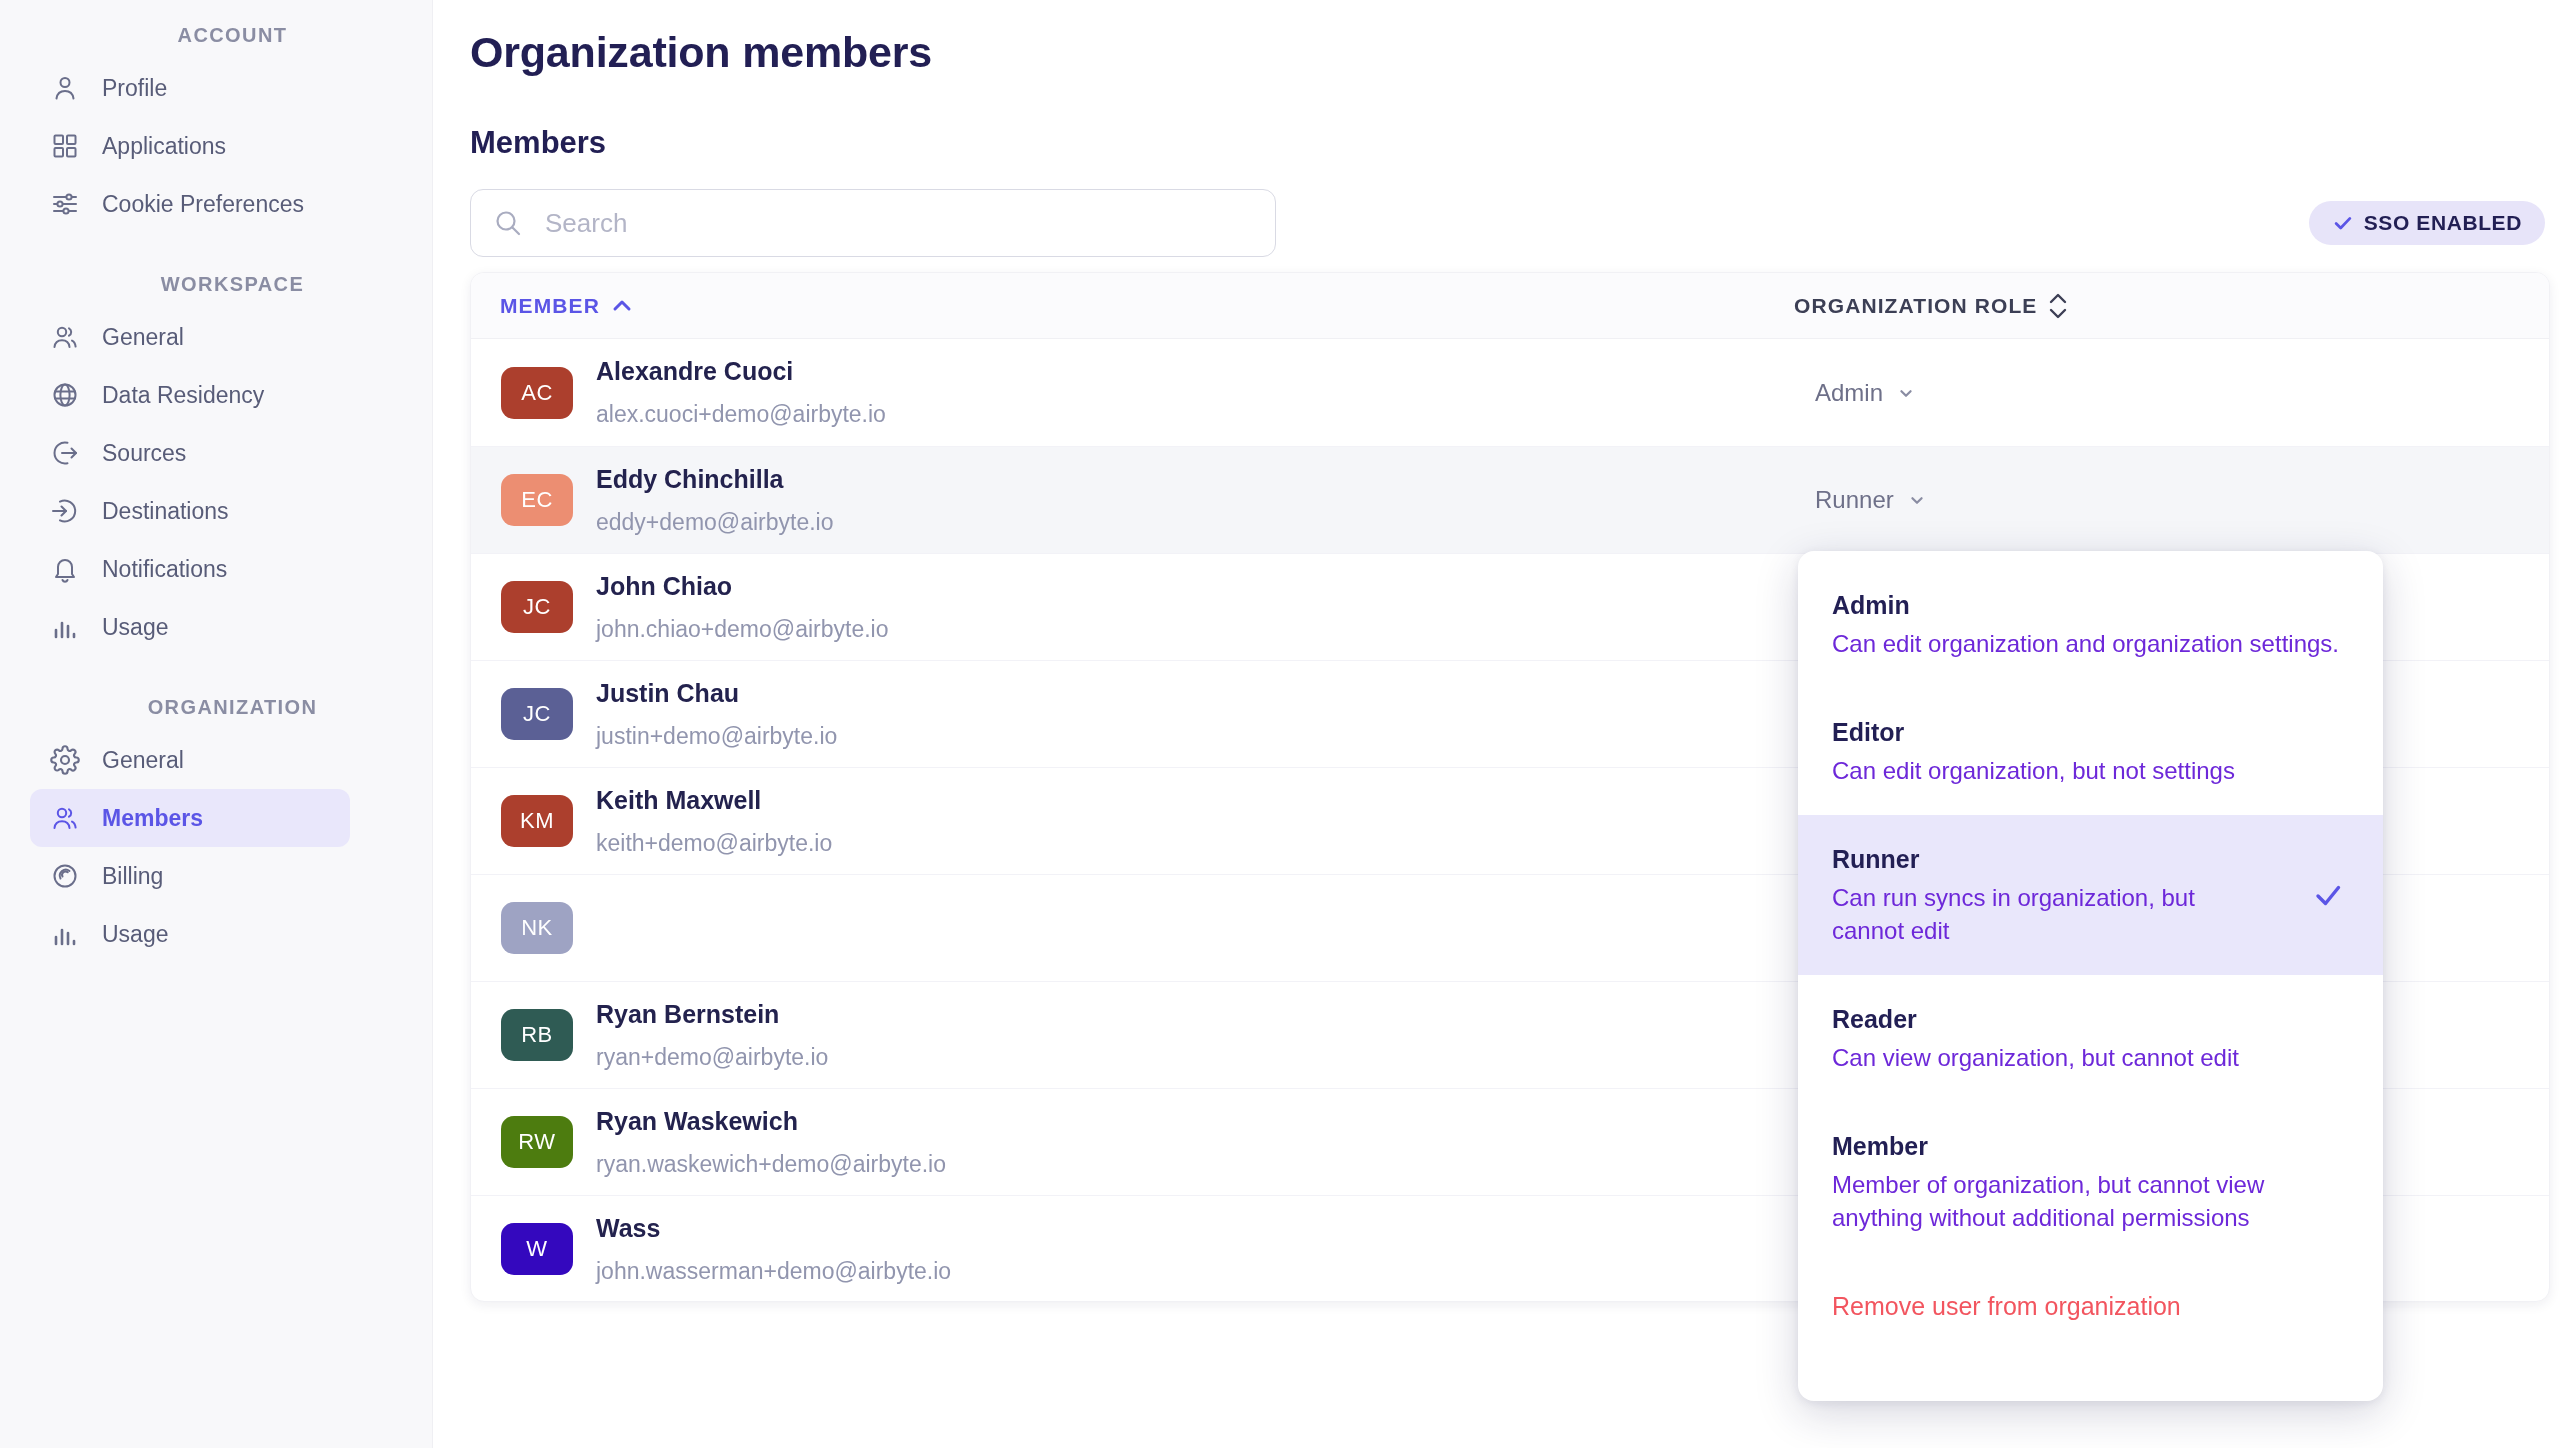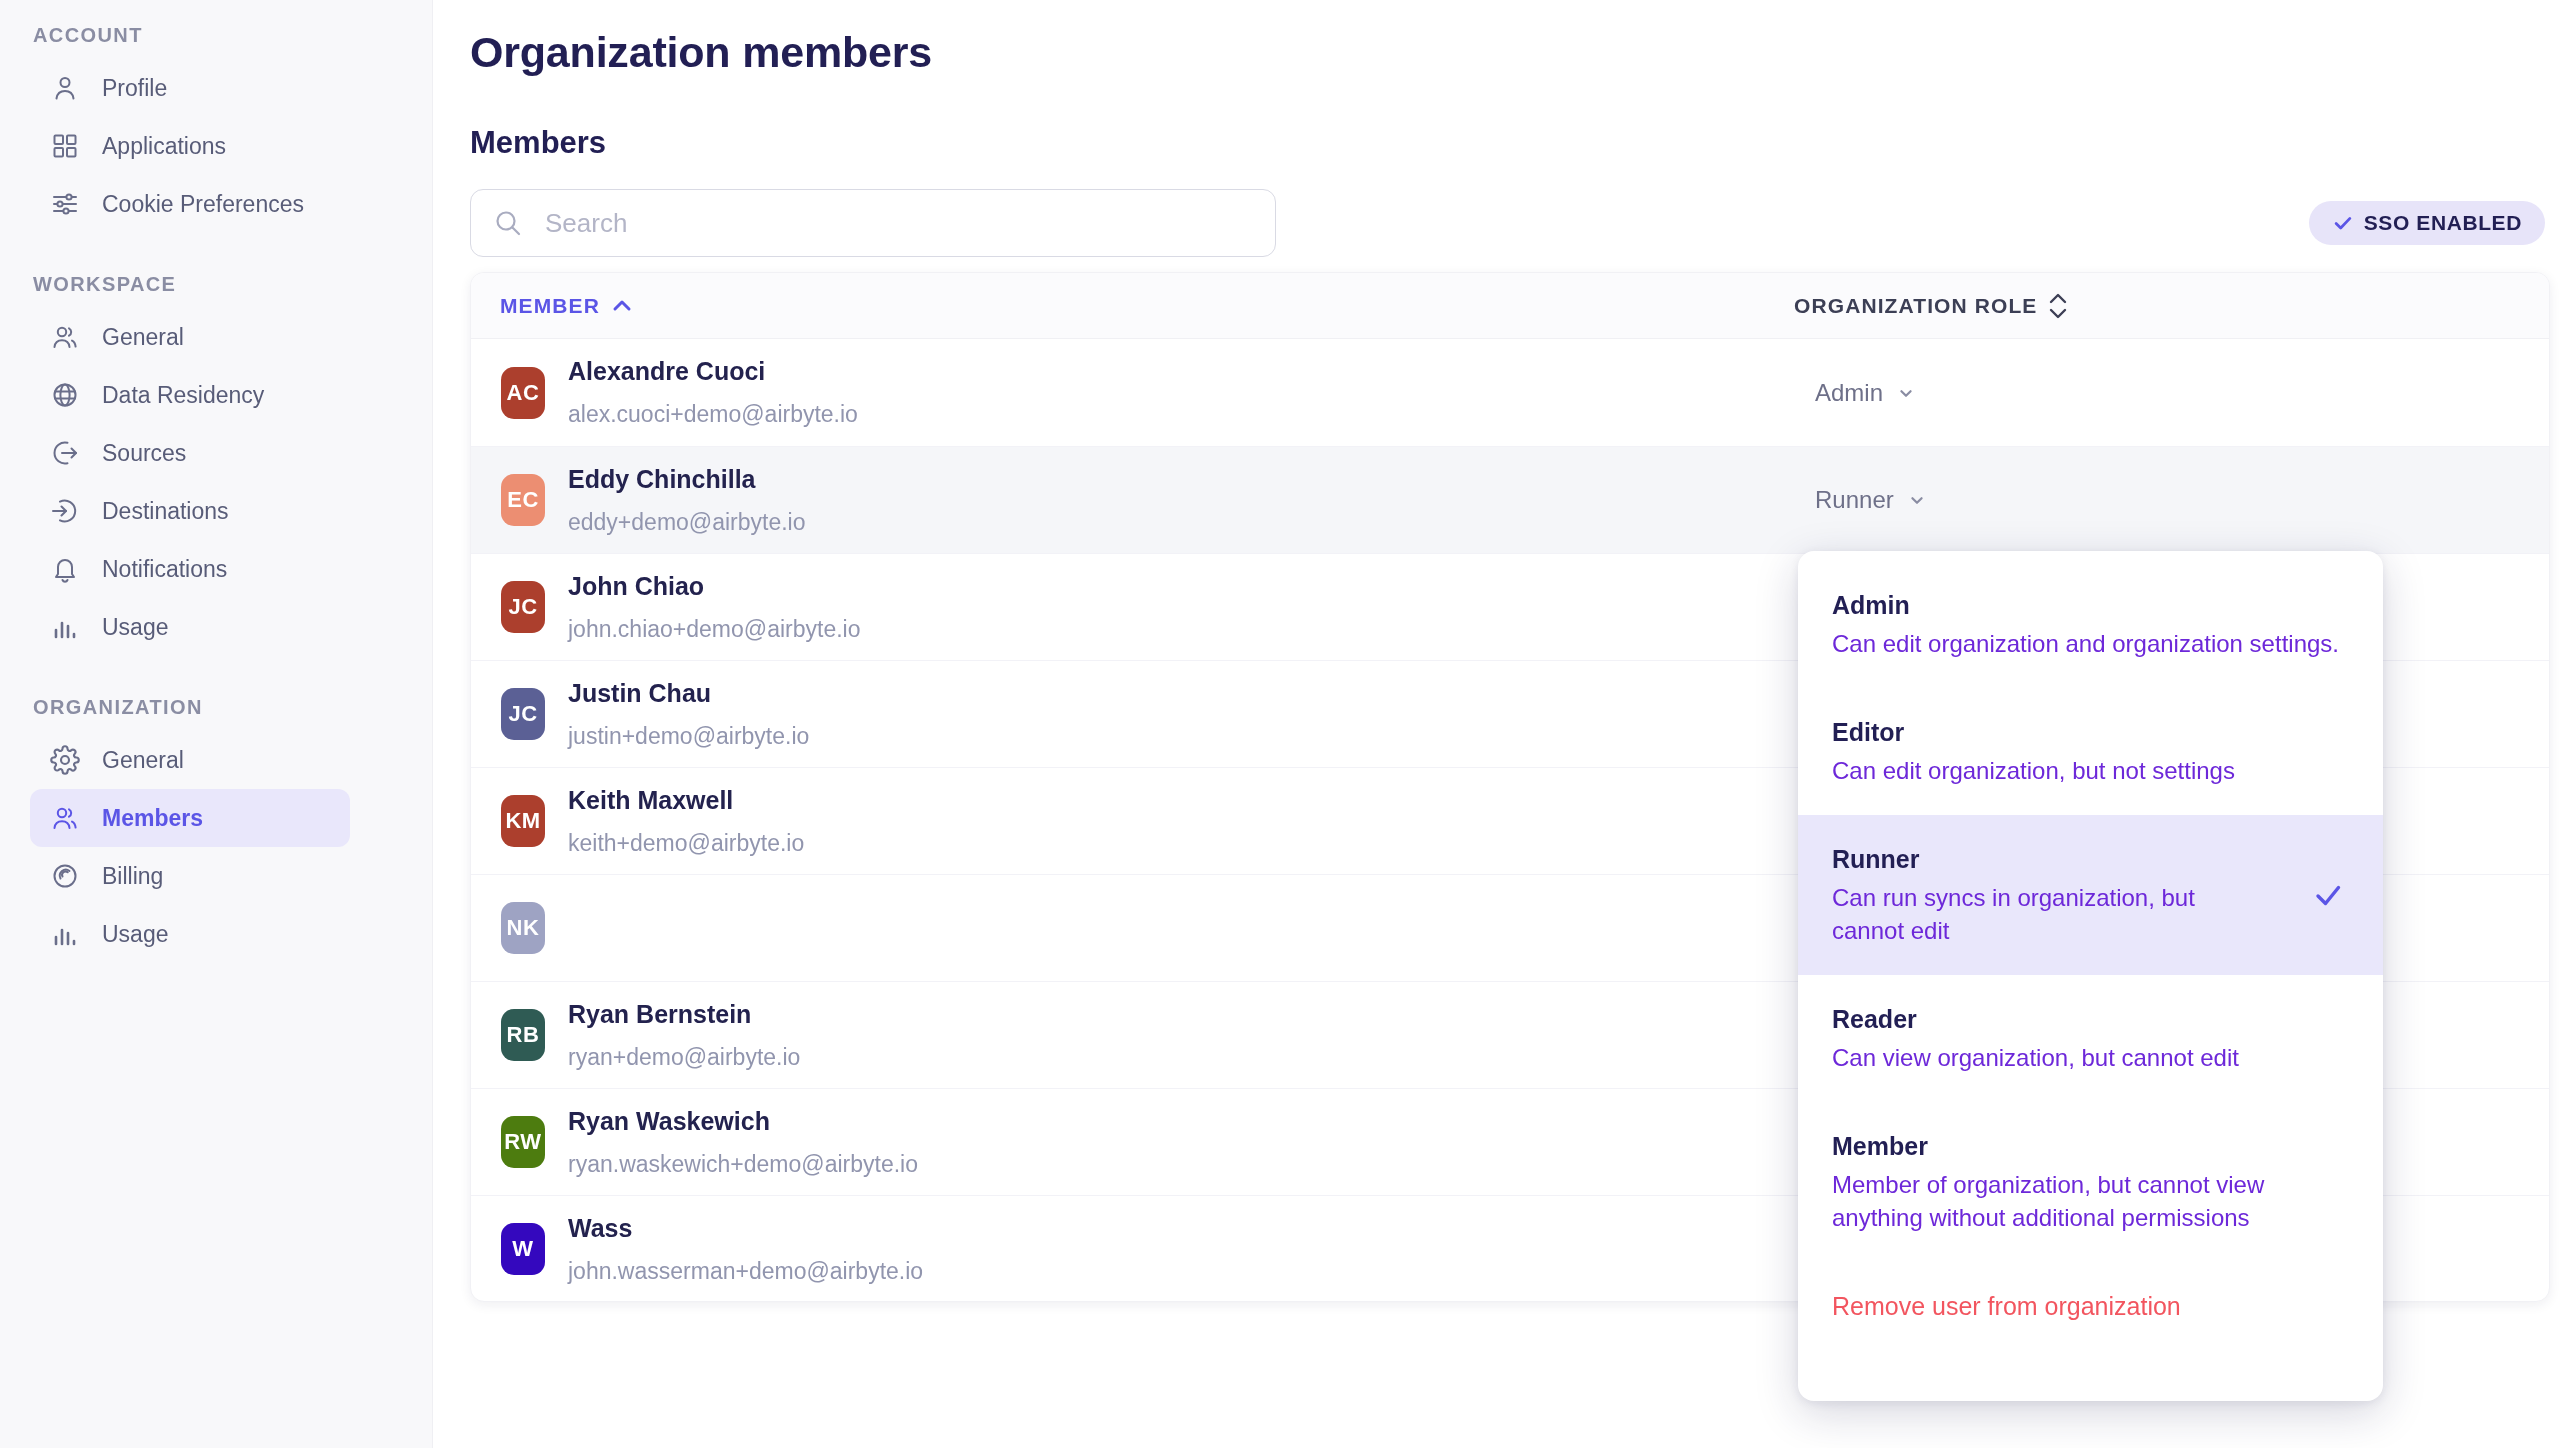--- a/index.html
+++ b/index.html
@@ -12,20 +12,21 @@
   .sidebar {
     width:433px; min-width:433px; height:100%;
     background:#F8F8FA; border-right:1px solid #EFEFF3;
     padding-top:24px;
   }
   .side-section { margin-bottom:40px; }
   .side-label {
     margin:0 0 12px 33px;
     font-size:20px; font-weight:700; letter-spacing:1.4px;
     color:#8A8DA3;
+    text-align:center;
   }
   .nav-item {
     display:flex; align-items:center; gap:22px;
     height:58px; width:320px; margin-left:30px;
     padding-left:20px; border-radius:12px;
     font-size:23px; font-weight:500; color:#585C78;
     cursor:pointer;
   }
   .nav-item .icn { width:30px; height:30px; display:flex; align-items:center; justify-content:center; }
   .nav-item svg { width:30px; height:30px; stroke:#6A6E8A; fill:none; stroke-width:2; stroke-linecap:round; stroke-linejoin:round; }
@@ -76,23 +77,23 @@
   .th.role svg { width:22px; height:30px; stroke:#3C3F55; stroke-width:2.4; }
 
   .trow {
     display:grid; grid-template-columns:1323px 1fr; align-items:center;
     height:107px;
   }
   .trow + .trow { border-top:1px solid #F2F2F7; }
   .trow.hl { background:#F5F6F9; }
   .member-cell { display:flex; align-items:center; gap:23px; padding-left:30px; }
   .avatar {
-    width:44px; height:52px; border-radius:13px;
+    width:72px; height:52px; border-radius:13px;
     display:flex; align-items:center; justify-content:center;
-    color:#fff; font-size:22px; font-weight:700; letter-spacing:0.5px;
+    color:#fff; font-size:22px; font-weight:400; letter-spacing:0.5px;
   }
   .mname { font-size:25px; font-weight:600; color:#23224E; line-height:31px; }
   .memail { font-size:23px; color:#9195AE; line-height:30px; margin-top:12px; }
   .role-cell { padding-left:21px; }
   .role-select { display:inline-flex; align-items:center; gap:12px; font-size:24px; color:#6E7089; cursor:pointer; }
   .role-select svg { width:22px; height:22px; stroke:#8A8DA3; fill:none; stroke-width:2.4; stroke-linecap:round; stroke-linejoin:round; }
 
   
   .menu {
     position:absolute; left:1798px; top:551px; width:585px; height:850px;

